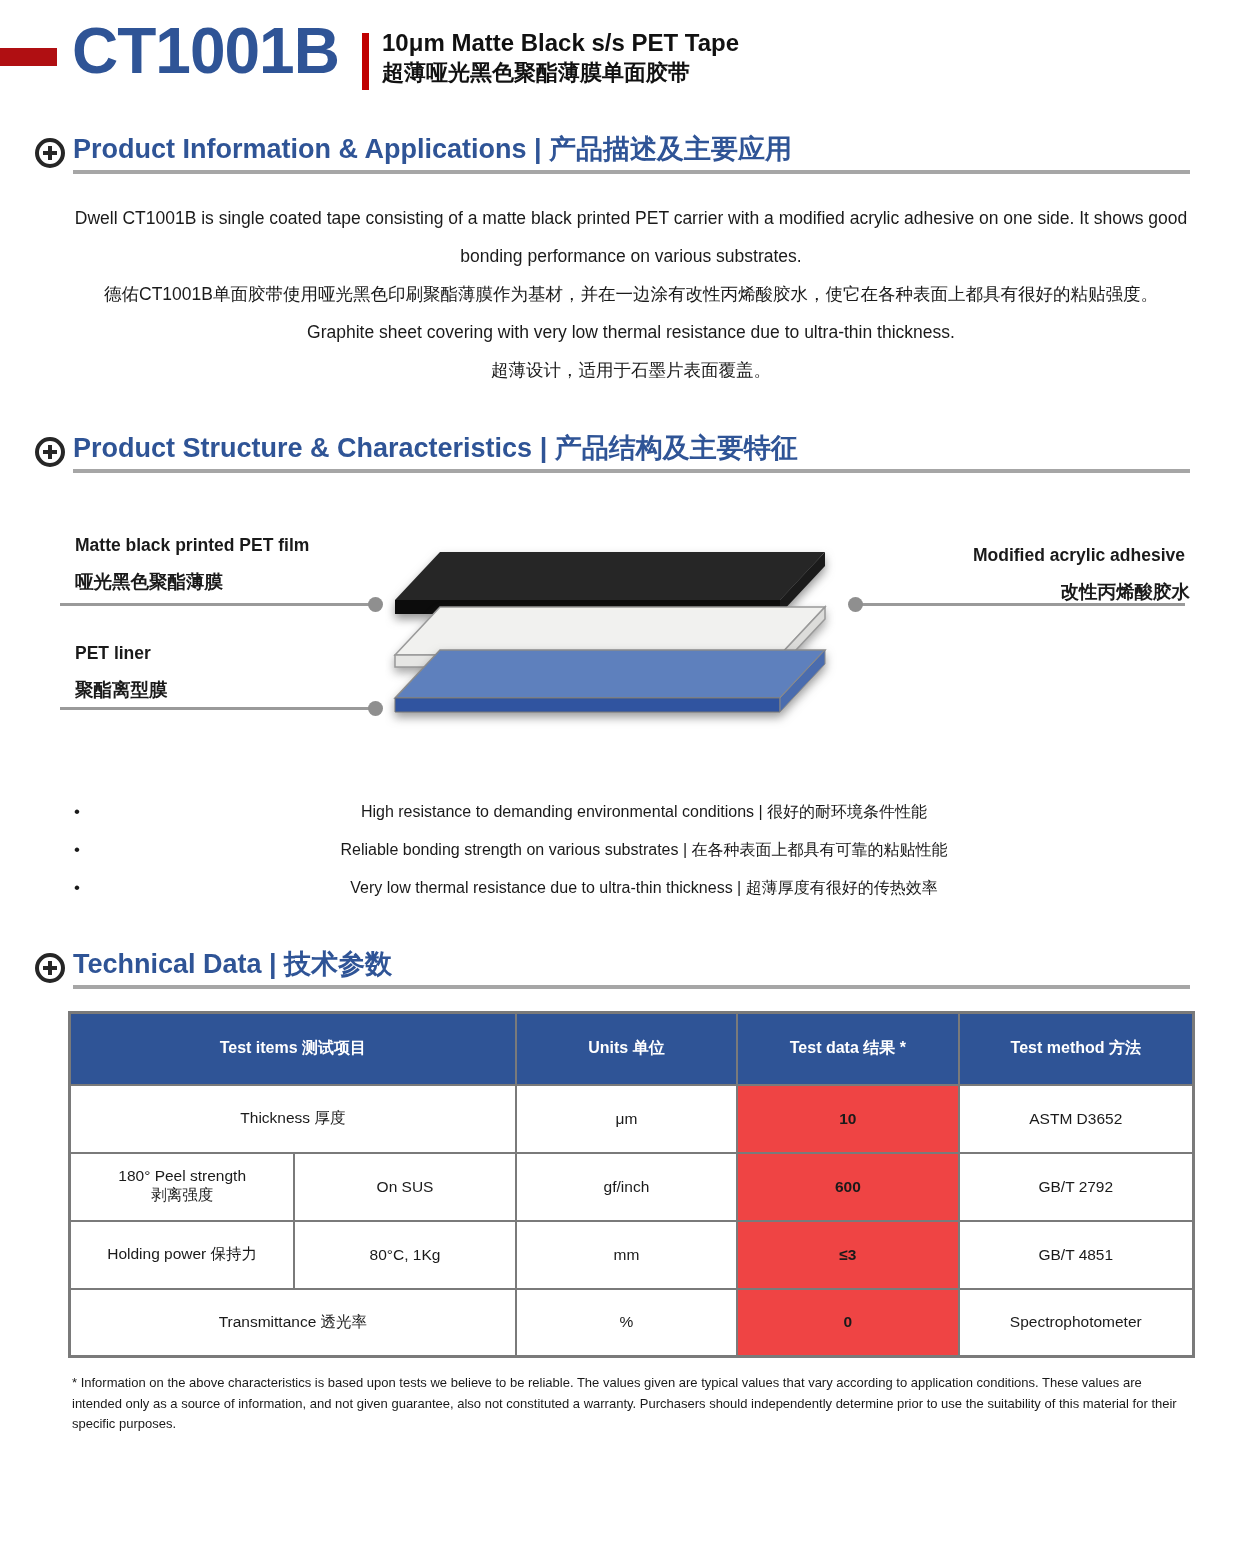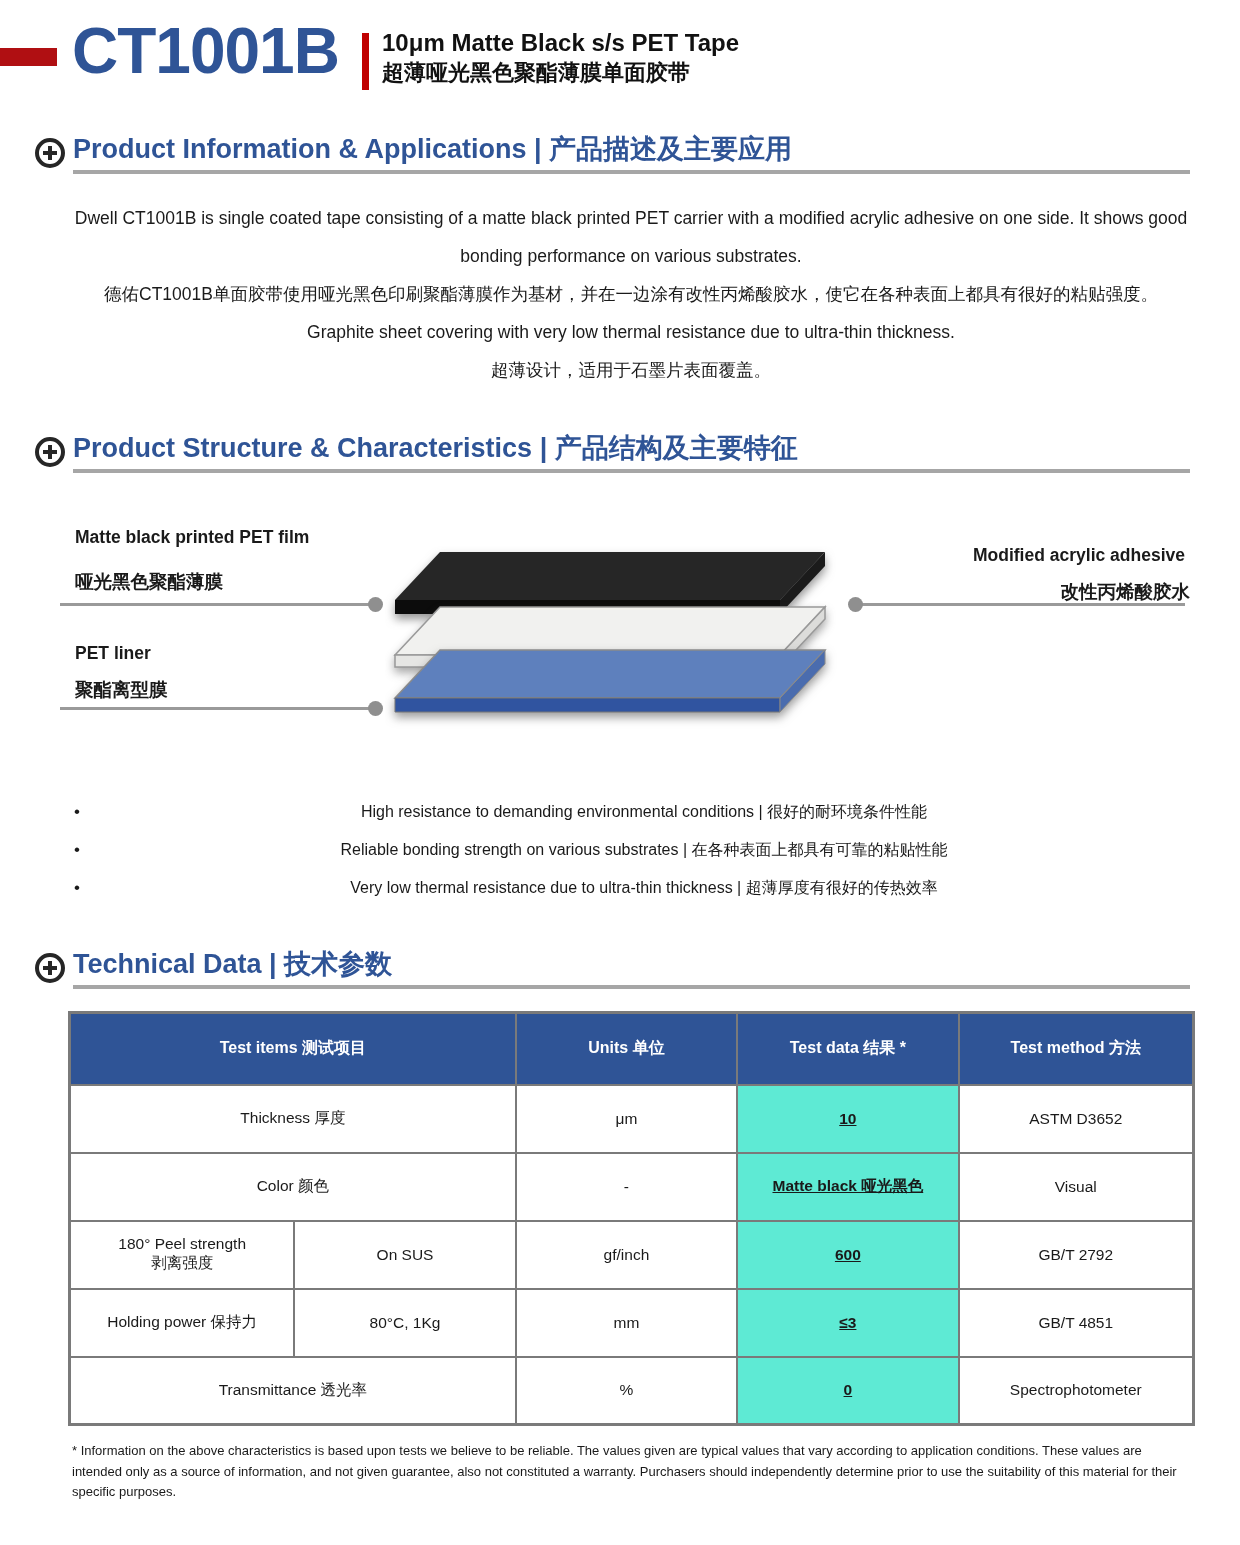--- a/index.html
+++ b/index.html
@@ -24,21 +24,21 @@
   .sec-title { margin-left: 38px; color: #2F5496; font-weight: 700; font-size: 27px; line-height: 27px; }
   .sec-rule { margin-left: 38px; margin-top: 7px; height: 4px; background: #A6A6A6; }
 
   
   .paras { margin: 25px 50px 0 72px; text-align: center; }
   .paras p { margin: 0; font-size: 17.5px; line-height: 38px; }
 
   
   .diagram { position: relative; height: 248px; margin-top: 42px; }
   .lyr-label { position: absolute; font-weight: 700; font-size: 17.5px; white-space: nowrap; }
-  .lbl-film-en  { left: 75px; top: 12px; }
+  .lbl-film-en  { left: 75px; top: 20px; }
   .lbl-film-zh  { left: 75px; top: 54px; font-size: 18.5px; }
   .lbl-liner-en { left: 75px; top: 128px; }
   .lbl-liner-zh { left: 75px; top: 162px; font-size: 18.5px; }
   .lbl-adh-en { right: 55px; top: 30px; text-align: right; }
   .lbl-adh-zh { right: 50px; top: 64px; text-align: right; font-size: 18.5px; }
   .leader { position: absolute; height: 2.5px; background: #9a9a9a; }
   .leader-1 { left: 60px; top: 88px; width: 316px; }
   .leader-2 { left: 60px; top: 192px; width: 316px; }
   .leader-3 { left: 855px; top: 88px; width: 330px; }
   .dot-right::after, .dot-left::before { content: ""; position: absolute; width: 15px; height: 15px; border-radius: 50%; background: #8f8f8f; top: -6.5px; }
@@ -51,21 +51,21 @@
   .bullets li { position: relative; padding-left: 26px; font-size: 16px; line-height: 38px; text-align: center; }
   .bullets li::before { content: "\2022"; position: absolute; left: 2px; top: 0; font-size: 17px; }
 
   
   .table-wrap { margin: 22px 45px 0 68px; }
   table.tech { width: 100%; border-collapse: collapse; table-layout: fixed; border: 3px solid #7a7a7a; }
   table.tech th, table.tech td { border: 2.5px solid #7a7a7a; text-align: center; vertical-align: middle; padding: 4px 6px; }
   table.tech th { background: #2F5496; color: #ffffff; font-weight: 700; font-size: 16px; height: 72px; }
   table.tech td { font-size: 15.5px; }
   tr.data-row { height: 68px; }
-  td.val { background: #5eead4; font-weight: 700; text-decoration: underline; }
+  td.val { background: #ef4444; font-weight: 700; }
   td.pre { white-space: pre-line; }
 
   
   .footnote { margin: 15px 60px 0 72px; font-size: 13px; line-height: 20.5px; color: #1a1a1a; }
 </style>
 </head>
 <body>
 
 <div class="page">
 
@@ -162,26 +162,20 @@
         </tr>
       </thead>
       <tbody>
         <tr class="data-row">
           <td colspan="2">Thickness 厚度</td>
           <td>μm</td>
           <td class="val">10</td>
           <td>ASTM D3652</td>
         </tr>
         <tr class="data-row">
-          <td colspan="2">Color 颜色</td>
-          <td>-</td>
-          <td class="val">Matte black 哑光黑色</td>
-          <td>Visual</td>
-        </tr>
-        <tr class="data-row">
           <td class="pre">180° Peel strength
 剥离强度</td>
           <td>On SUS</td>
           <td>gf/inch</td>
           <td class="val">600</td>
           <td>GB/T 2792</td>
         </tr>
         <tr class="data-row">
           <td>Holding power 保持力</td>
           <td>80°C, 1Kg</td>

